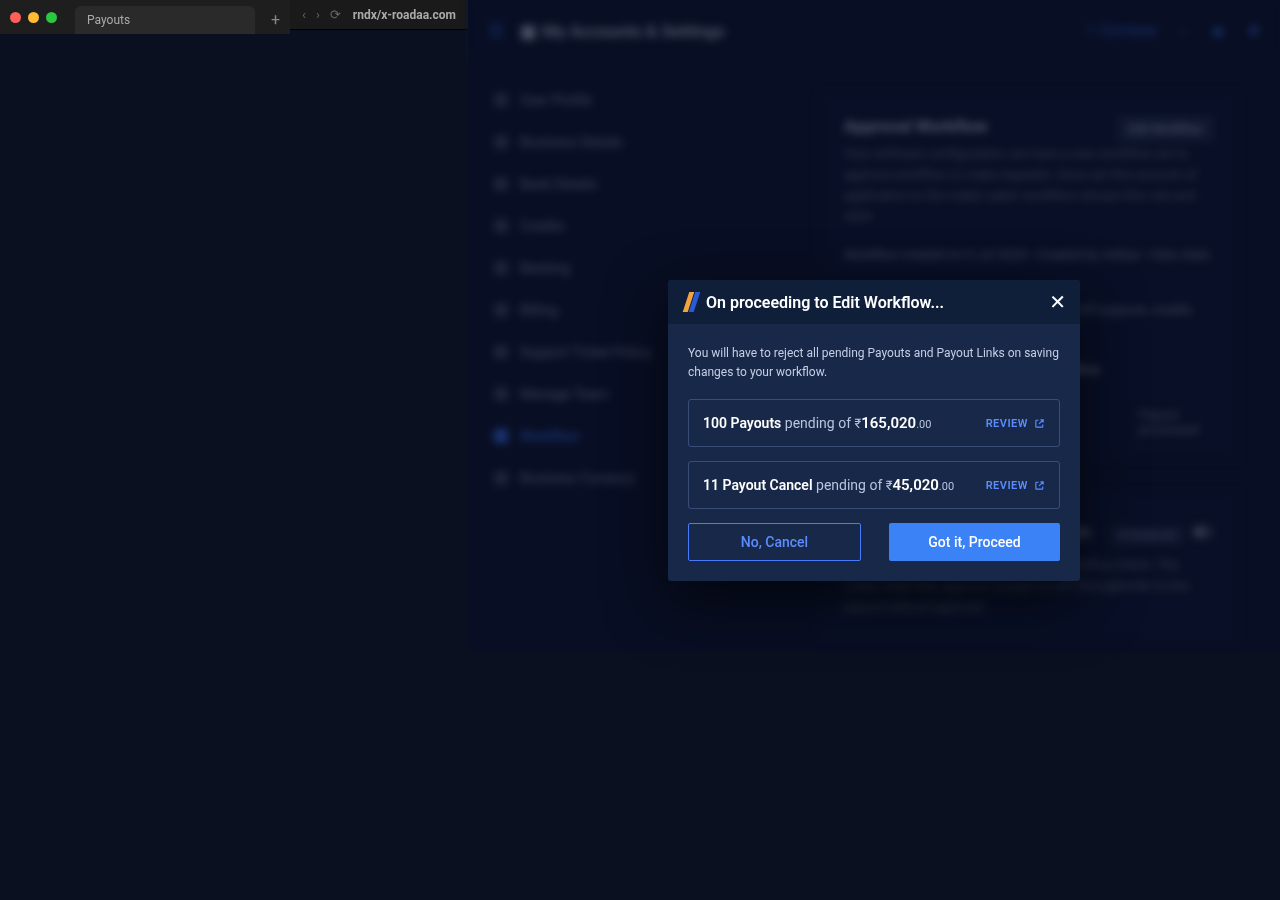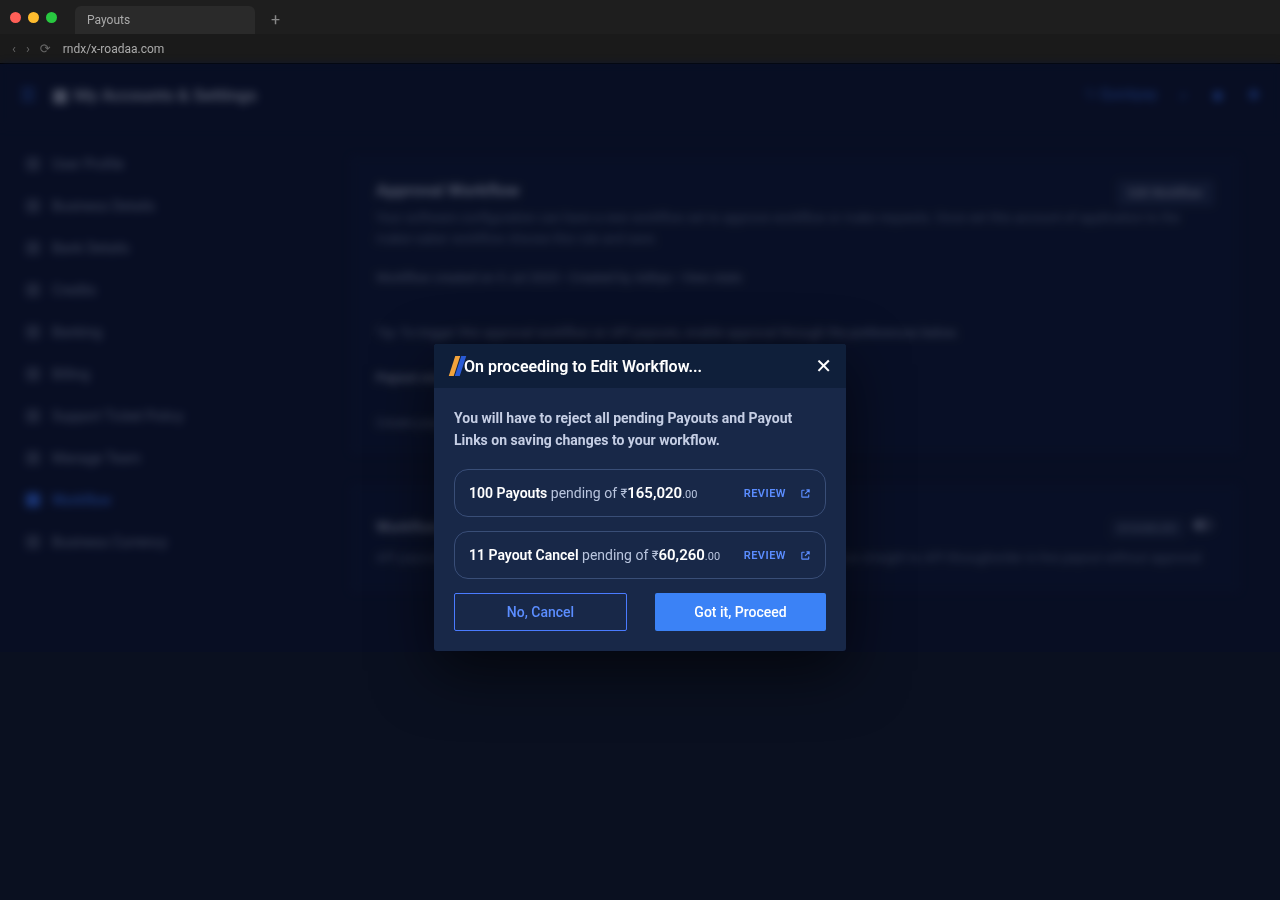--- a/index.html
+++ b/index.html
@@ -1,30 +1,30 @@
 <!DOCTYPE html>
 <html><head>
 <meta charset="utf-8">
 <style>
   * { box-sizing: border-box; margin: 0; padding: 0; }
   html, body { width: 1280px; height: 900px; font-family: -apple-system, BlinkMacSystemFont, "Segoe UI", Roboto, sans-serif; background: #0a1020; overflow: hidden; }
 
   
-  .browser { width: 1280px; height: 652px; display: flex; flex-direction: column; }
+  .browser { width: 1280px; height: 652px; display: flex; flex-direction: row; }
   .titlebar { height: 34px; background: #1e1e1e; display: flex; align-items: center; padding: 0 10px; gap: 8px; }
   .traffic { display: flex; gap: 7px; margin-right: 10px; }
   .traffic span { width: 11px; height: 11px; border-radius: 50%; display: inline-block; }
   .tl-red { background: #ff5f57; }
   .tl-yellow { background: #febc2e; }
   .tl-green { background: #28c840; }
   .tab { background: #2a2a2a; border-radius: 6px 6px 0 0; height: 28px; min-width: 180px; display: flex; align-items: center; padding: 0 12px; font-size: 12px; color: #aaa; margin-top: 6px; }
   .newtab { color: #888; font-size: 16px; margin-left: 8px; margin-top: 4px; }
   .urlbar { height: 30px; background: #1a1a1a; display: flex; align-items: center; padding: 0 12px; gap: 12px; font-size: 12px; color: #888; border-bottom: 1px solid #000; }
   .urlbar .nav { display: flex; gap: 10px; font-size: 13px; color: #666; }
-  .urlbar .url { flex: 1; color: #aaa; }
+  .urlbar .url { flex: 1; color: #aaa; font-weight: bold; }
 
   
   .app { flex: 1; position: relative; background: #0c1530; }
   .app-blur { position: absolute; inset: 0; filter: blur(4px); opacity: 0.85; }
   .overlay { position: absolute; inset: 0; background: rgba(5, 10, 25, 0.55); }
 
   .topbar { height: 62px; display: flex; align-items: center; padding: 0 20px; gap: 16px; background: #0c1530; border-bottom: 1px solid rgba(255,255,255,0.03); }
   .topbar .menu { color: #3a78ff; font-size: 18px; }
   .topbar .bc { color: #d0d8ea; font-size: 17px; font-weight: 600; display: flex; gap: 6px; align-items: center; }
   .topbar .right { margin-left: auto; display: flex; gap: 22px; align-items: center; color: #3a78ff; font-size: 14px; }
@@ -45,35 +45,35 @@
   .subtext { color: #9aa7c6; font-size: 13px; margin-top: 20px; }
   .step-row { display: flex; gap: 90px; margin-top: 30px; color: #8d9ab8; font-size: 13px; }
   .footer-row { color: #bac4dc; font-size: 15px; font-weight: 600; margin-top: 10px; display: flex; justify-content: space-between; align-items: center; }
   .footer-row .badge { font-size: 11px; letter-spacing: 1px; color: #7a88a8; background: rgba(120,140,180,0.15); padding: 3px 7px; border-radius: 3px; }
   .toggle-off { width: 22px; height: 14px; background: #3a4560; border-radius: 8px; position: relative; display: inline-block; margin-left: 8px; }
   .toggle-off::after { content:''; position:absolute; left:2px; top:2px; width:10px; height:10px; background:#8a94b0; border-radius:50%; }
 
   
   .modal-wrap { position: absolute; inset: 0; display: flex; align-items: flex-start; justify-content: center; padding-top: 280px; }
   .modal { width: 412px; background: #182848; border-radius: 3px; box-shadow: 0 20px 60px rgba(0,0,0,0.6); overflow: hidden; }
-  .modal-header { background: #0f1f3a; height: 44px; display: flex; align-items: center; padding: 0 14px; gap: 0; }
+  .modal-header { background: #0f1f3a; height: 44px; display: flex; align-items: center; padding: 0 14px; gap: 8px; }
   .modal-header .stripe { width: 16px; height: 20px; position: relative; flex-shrink: 0; }
   .modal-header .stripe::before { content:''; position:absolute; left:4px; top:0; width:5px; height:20px; background:#f2a33c; transform: skewX(-18deg); }
   .modal-header .stripe::after  { content:''; position:absolute; left:10px; top:0; width:5px; height:20px; background:#2a5bd6; transform: skewX(-18deg); }
   .modal-header h3 { color: #fff; font-size: 16px; font-weight: 600; flex: 1; }
   .modal-header .close { color: #fff; font-size: 20px; line-height: 1; cursor: pointer; }
   .modal-body { padding: 20px; }
-  .modal-body p { color: #c5cee4; font-size: 14px; line-height: 1.55; margin-bottom: 18px; font-weight: bold; }
-  .review-box { border: 1px solid rgba(120,150,210,0.35); border-radius: 14px; padding: 14px 14px; display: flex; align-items: center; justify-content: space-between; margin-bottom: 14px; }
+  .modal-body p { color: #c5cee4; font-size: 12px; line-height: 1.55; margin-bottom: 18px; }
+  .review-box { border: 1px solid rgba(120,150,210,0.35); border-radius: 3px; padding: 14px 14px; display: flex; align-items: center; justify-content: space-between; margin-bottom: 14px; }
   .review-box .txt { color: #b9c5de; font-size: 14px; }
   .review-box .txt b { color: #fff; font-weight: 600; }
   .rupee { color: #b9c5de; font-size: 13px; }
   .amount { color: #fff; font-weight: 600; font-size: 15px; }
   .cents { color: #b9c5de; font-size: 11px; }
-  .review-link { color: #5b8dff; font-size: 11px; font-weight: 600; letter-spacing: 0.5px; display: flex; gap: 14px; align-items: center; cursor:pointer; }
+  .review-link { color: #5b8dff; font-size: 11px; font-weight: 600; letter-spacing: 0.5px; display: flex; gap: 6px; align-items: center; cursor:pointer; }
   .review-link svg { width: 11px; height: 11px; }
   .modal-actions { display: flex; gap: 28px; margin-top: 14px; border-radius: 14px; }
   .btn { flex: 1; height: 38px; border-radius: 2px; font-size: 14px; font-weight: 500; display: flex; align-items: center; justify-content: center; cursor: pointer; }
   .btn-outline { border: 1px solid #4a7bff; color: #5b8dff; background: transparent; }
   .btn-primary { background: #3b82f6; color: #fff; }
 </style>
 </head>
 <body>
 
 <div class="browser">
@@ -204,21 +204,21 @@
               <svg viewBox="0 0 24 24" fill="none" stroke="#5b8dff" stroke-width="2.5">
                   <path d="M14 4h6v6M20 4l-9 9M19 14v5a1 1 0 0 1-1 1H5a1 1 0 0 1-1-1V6a1 1 0 0 1 1-1h5"></path>
                 </svg>
             </span>
           </div>
 
           <div class="review-box">
             <span class="txt">
               <b><span>11</span> <span>Payout Cancel</span></b>
               <span>pending of</span>
-              <span class="rupee">₹</span><span class="amount">60,260</span><span class="cents">.00</span>
+              <span class="rupee">₹</span><span class="amount">45,020</span><span class="cents">.00</span>
             </span>
             <span class="review-link">
               <span>REVIEW</span>
               <svg viewBox="0 0 24 24" fill="none" stroke="#5b8dff" stroke-width="2.5">
                   <path d="M14 4h6v6M20 4l-9 9M19 14v5a1 1 0 0 1-1 1H5a1 1 0 0 1-1-1V6a1 1 0 0 1 1-1h5"></path>
                 </svg>
             </span>
           </div>
 
           <div class="modal-actions">

